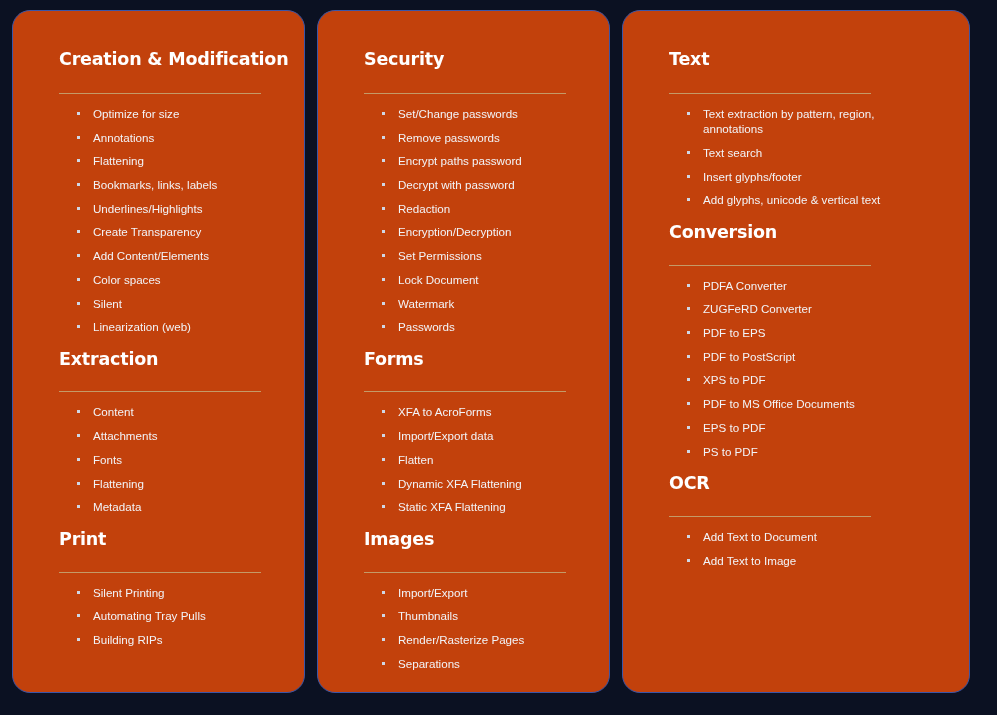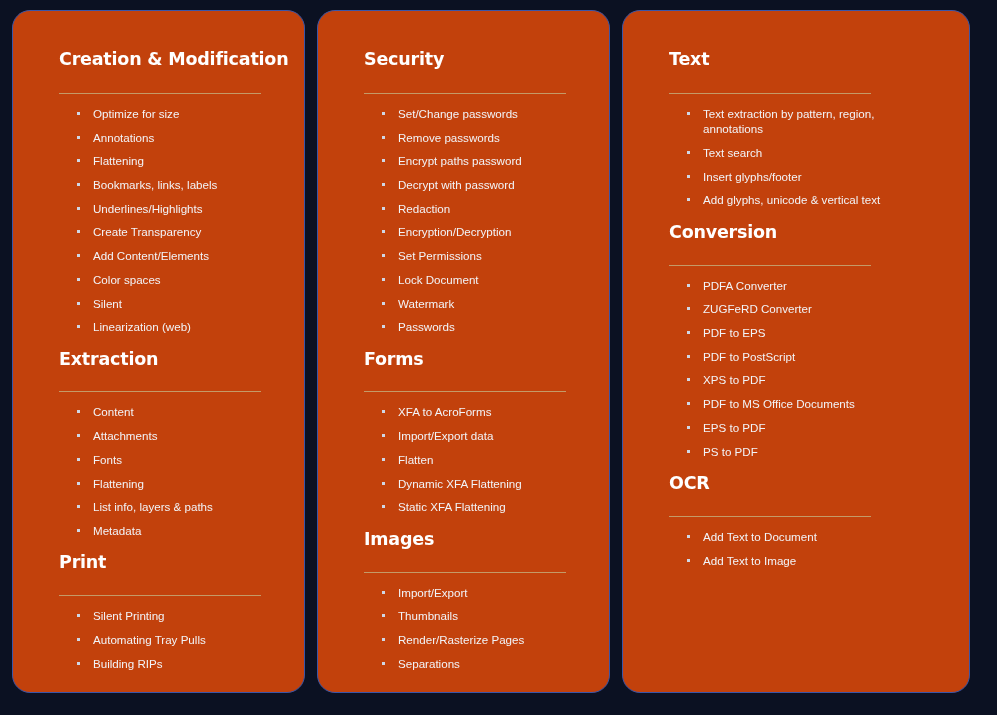--- a/index.html
+++ b/index.html
@@ -105,21 +105,20 @@
       </ul>
     </div>
     <div class="section">
       <h2 class="section-title">Extraction</h2>
       <div class="divider"></div>
       <ul class="feature-list">
         <li>Content</li>
         <li>Attachments</li>
         <li>Fonts</li>
         <li>Flattening</li>
-        <li>List info, layers &amp; paths</li>
         <li>Metadata</li>
       </ul>
     </div>
     <div class="section">
       <h2 class="section-title">Print</h2>
       <div class="divider"></div>
       <ul class="feature-list">
         <li>Silent Printing</li>
         <li>Automating Tray Pulls</li>
         <li>Building RIPs</li>

